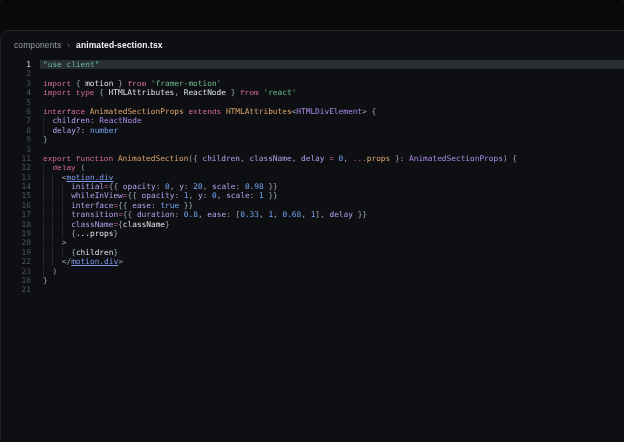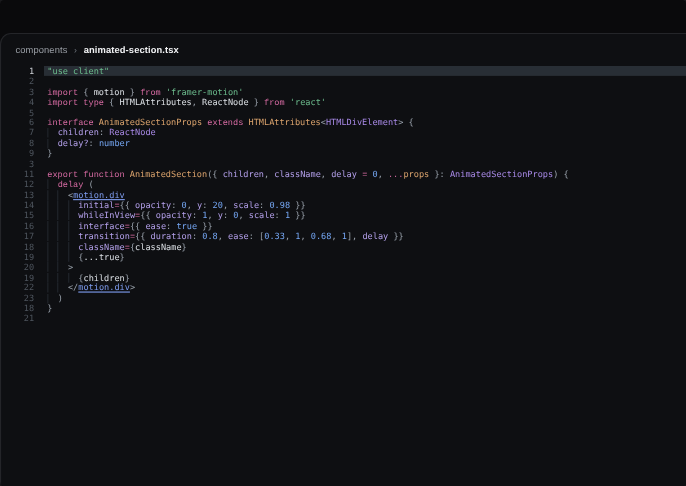--- a/index.html
+++ b/index.html
@@ -70,21 +70,21 @@
         <div class="line"><span class="ln">9</span><span class="lc"><span class="tk-p">}</span></span></div>
         <div class="line"><span class="ln">3</span><span class="lc"></span></div>
         <div class="line"><span class="ln">11</span><span class="lc"><span class="tk-k">export</span><span class="tk-p"> </span><span class="tk-k">function</span><span class="tk-p"> </span><span class="tk-t">AnimatedSection</span><span class="tk-p">({ </span><span class="tk-a">children</span><span class="tk-p">, </span><span class="tk-a">className</span><span class="tk-p">, </span><span class="tk-a">delay</span><span class="tk-p"> </span><span class="tk-k">=</span><span class="tk-p"> </span><span class="tk-n">0</span><span class="tk-p">, </span><span class="tk-k">...</span><span class="tk-t">props</span><span class="tk-p"> }: </span><span class="tk-v">AnimatedSectionProps</span><span class="tk-p">) {</span></span></div>
         <div class="line"><span class="ln">12</span><span class="lc"><span class="ig">&nbsp;&nbsp;</span><span class="tk-k">delay</span><span class="tk-p"> (</span></span></div>
         <div class="line"><span class="ln">13</span><span class="lc"><span class="ig">&nbsp;&nbsp;</span><span class="ig">&nbsp;&nbsp;</span><span class="tk-p">&lt;</span><span class="tk-g">motion.div</span></span></div>
         <div class="line"><span class="ln">14</span><span class="lc"><span class="ig">&nbsp;&nbsp;</span><span class="ig">&nbsp;&nbsp;</span><span class="ig">&nbsp;&nbsp;</span><span class="tk-a">initial</span><span class="tk-k">=</span><span class="tk-p">{{ </span><span class="tk-a">opacity</span><span class="tk-p">: </span><span class="tk-n">0</span><span class="tk-p">, </span><span class="tk-a">y</span><span class="tk-p">: </span><span class="tk-n">20</span><span class="tk-p">, </span><span class="tk-a">scale</span><span class="tk-p">: </span><span class="tk-n">0.98</span><span class="tk-p"> }}</span></span></div>
         <div class="line"><span class="ln">15</span><span class="lc"><span class="ig">&nbsp;&nbsp;</span><span class="ig">&nbsp;&nbsp;</span><span class="ig">&nbsp;&nbsp;</span><span class="tk-a">whileInView</span><span class="tk-k">=</span><span class="tk-p">{{ </span><span class="tk-a">opacity</span><span class="tk-p">: </span><span class="tk-n">1</span><span class="tk-p">, </span><span class="tk-a">y</span><span class="tk-p">: </span><span class="tk-n">0</span><span class="tk-p">, </span><span class="tk-a">scale</span><span class="tk-p">: </span><span class="tk-n">1</span><span class="tk-p"> }}</span></span></div>
         <div class="line"><span class="ln">16</span><span class="lc"><span class="ig">&nbsp;&nbsp;</span><span class="ig">&nbsp;&nbsp;</span><span class="ig">&nbsp;&nbsp;</span><span class="tk-a">interface</span><span class="tk-k">=</span><span class="tk-p">{{ </span><span class="tk-a">ease</span><span class="tk-p">: </span><span class="tk-n">true</span><span class="tk-p"> }}</span></span></div>
         <div class="line"><span class="ln">17</span><span class="lc"><span class="ig">&nbsp;&nbsp;</span><span class="ig">&nbsp;&nbsp;</span><span class="ig">&nbsp;&nbsp;</span><span class="tk-a">transition</span><span class="tk-k">=</span><span class="tk-p">{{ </span><span class="tk-a">duration</span><span class="tk-p">: </span><span class="tk-n">0.8</span><span class="tk-p">, </span><span class="tk-a">ease</span><span class="tk-p">: [</span><span class="tk-n">0.33</span><span class="tk-p">, </span><span class="tk-n">1</span><span class="tk-p">, </span><span class="tk-n">0.68</span><span class="tk-p">, </span><span class="tk-n">1</span><span class="tk-p">], </span><span class="tk-a">delay</span><span class="tk-p"> }}</span></span></div>
         <div class="line"><span class="ln">18</span><span class="lc"><span class="ig">&nbsp;&nbsp;</span><span class="ig">&nbsp;&nbsp;</span><span class="ig">&nbsp;&nbsp;</span><span class="tk-a">className</span><span class="tk-k">=</span><span class="tk-p">{</span><span class="tk-w">className</span><span class="tk-p">}</span></span></div>
-        <div class="line"><span class="ln">19</span><span class="lc"><span class="ig">&nbsp;&nbsp;</span><span class="ig">&nbsp;&nbsp;</span><span class="ig">&nbsp;&nbsp;</span><span class="tk-p">{</span><span class="tk-w">...true</span><span class="tk-p">}</span></span></div>
+        <div class="line"><span class="ln">19</span><span class="lc"><span class="ig">&nbsp;&nbsp;</span><span class="ig">&nbsp;&nbsp;</span><span class="ig">&nbsp;&nbsp;</span><span class="tk-p">{</span><span class="tk-w">...props</span><span class="tk-p">}</span></span></div>
         <div class="line"><span class="ln">20</span><span class="lc"><span class="ig">&nbsp;&nbsp;</span><span class="ig">&nbsp;&nbsp;</span><span class="tk-p">&gt;</span></span></div>
         <div class="line"><span class="ln">19</span><span class="lc"><span class="ig">&nbsp;&nbsp;</span><span class="ig">&nbsp;&nbsp;</span><span class="ig">&nbsp;&nbsp;</span><span class="tk-p">{</span><span class="tk-w">children</span><span class="tk-p">}</span></span></div>
         <div class="line"><span class="ln">22</span><span class="lc"><span class="ig">&nbsp;&nbsp;</span><span class="ig">&nbsp;&nbsp;</span><span class="tk-p">&lt;/</span><span class="tk-g">motion.div</span><span class="tk-p">&gt;</span></span></div>
         <div class="line"><span class="ln">23</span><span class="lc"><span class="ig">&nbsp;&nbsp;</span><span class="tk-p">)</span></span></div>
         <div class="line"><span class="ln">18</span><span class="lc"><span class="tk-p">}</span></span></div>
         <div class="line"><span class="ln">21</span><span class="lc"></span></div>
       </div>
   </div>
 </div>
 

